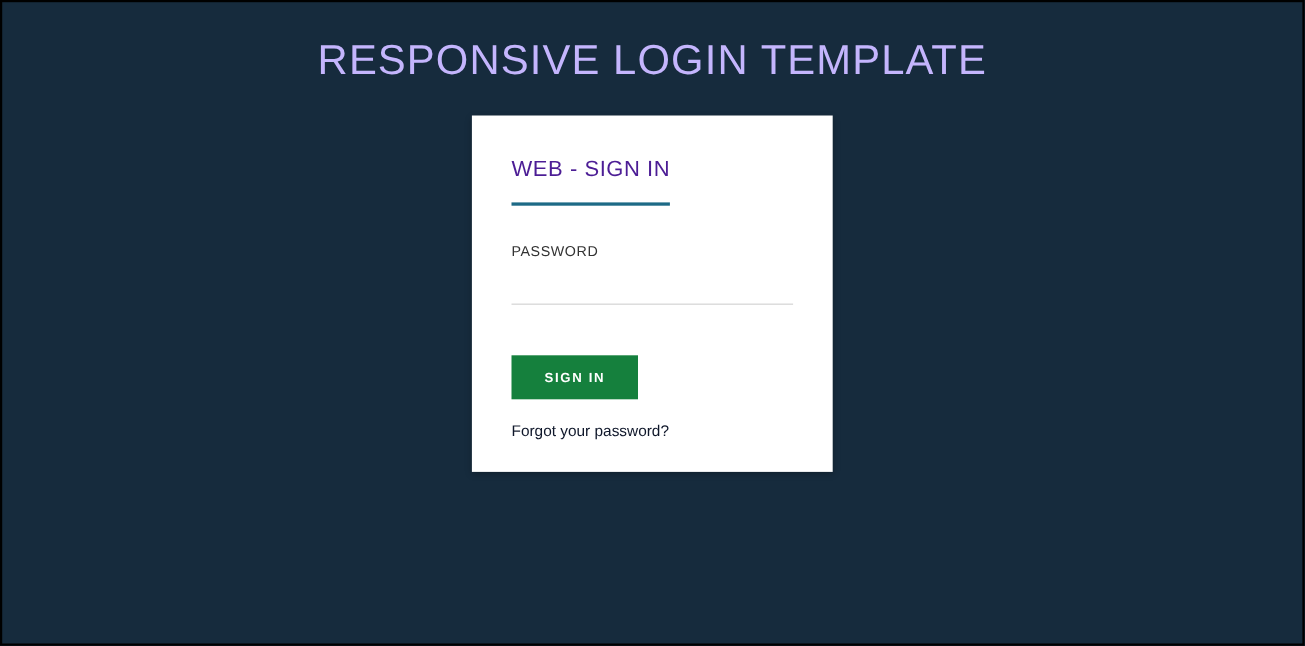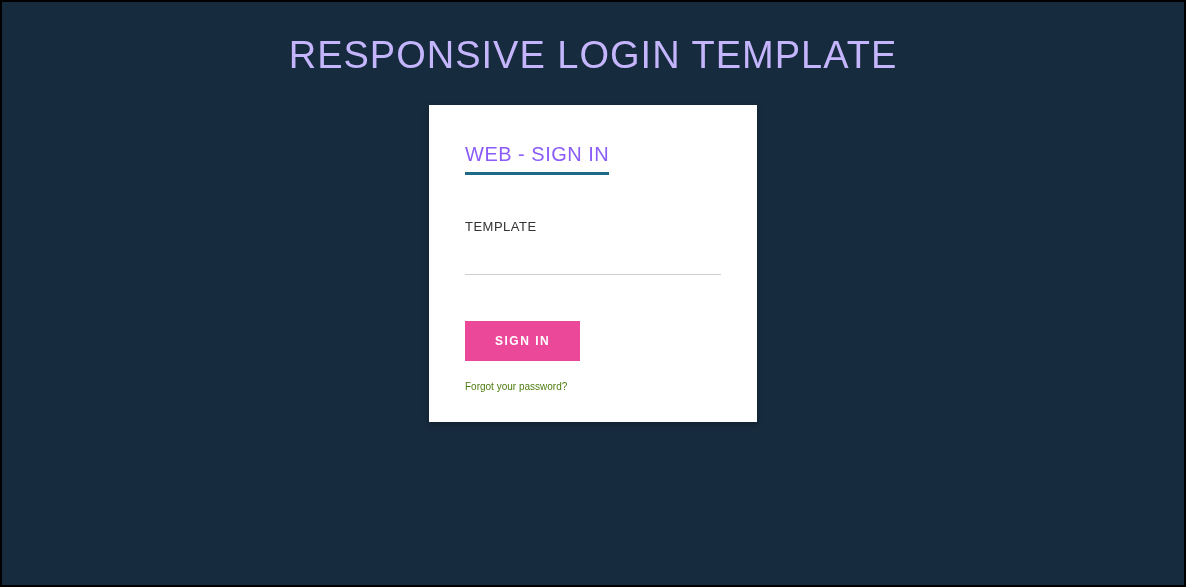--- a/index.html
+++ b/index.html
@@ -29,26 +29,26 @@
     }
     .login-card {
       background: #ffffff;
       width: 328px;
       padding: 38px 36px 30px 36px;
       box-shadow: 0 2px 6px rgba(0,0,0,0.25);
     }
     .card-heading {
       font-size: 20px;
       font-weight: 300;
-      color: #8b5cf6;
+      color: #4c1d95;
       letter-spacing: 0.5px;
       display: inline-block;
-      padding-bottom: 6px;
+      padding-bottom: 18px;
       border-bottom: 3px solid #1d6a86;
-      margin-bottom: 44px;
+      margin-bottom: 34px;
     }
     .field-group {
       margin-bottom: 28px;
     }
     .field-label {
       font-size: 13px;
       font-weight: 400;
       letter-spacing: 0.5px;
       color: #333333;
       display: block;
@@ -58,50 +58,50 @@
       width: 100%;
       border: none;
       border-bottom: 1px solid #cfcfcf;
       background: transparent;
       font-size: 14px;
       padding: 8px 0 10px 0;
       outline: none;
       color: #333;
     }
     .submit-btn {
-      background: #ec4899;
+      background: #15803d;
       color: #ffffff;
       border: none;
       font-size: 12px;
       font-weight: 700;
       letter-spacing: 1.5px;
       padding: 13px 30px;
       cursor: pointer;
       margin-top: 18px;
       margin-bottom: 20px;
     }
     .forgot-link {
       display: block;
-      font-size: 10px;
-      color: #4d7c0f;
+      font-size: 14px;
+      color: #0f172a;
       text-decoration: none;
       cursor: pointer;
     }
   </style>
 </head>
 <body>
 
 <h1 class="page-title">RESPONSIVE LOGIN TEMPLATE</h1>
 
 <div class="login-card">
 
   <div class="card-heading">WEB - SIGN IN</div>
 
   <div class="field-group">
-    <label class="field-label">TEMPLATE</label>
+    <label class="field-label">PASSWORD</label>
     <input type="text" class="field-input" placeholder="" style="">
   </div>
 
 
   <button class="submit-btn">SIGN IN</button>
 
   <a class="forgot-link">Forgot your password?</a>
 
 </div>
 

